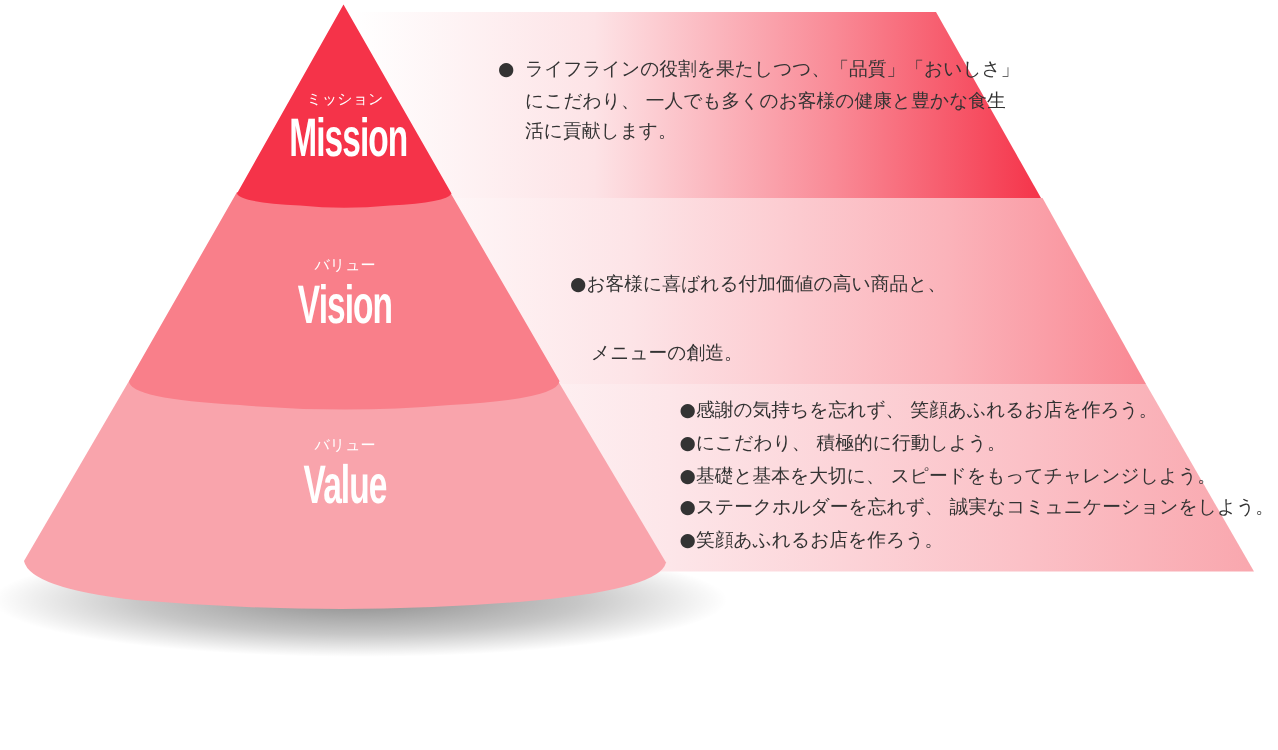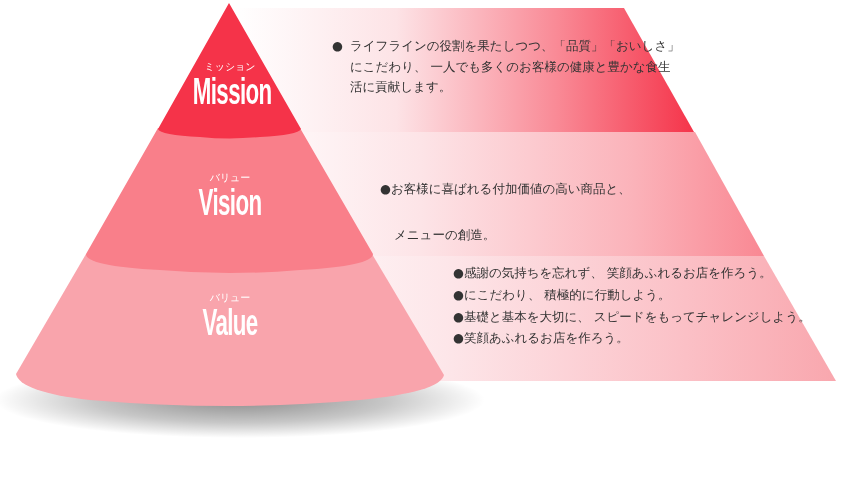--- a/index.html
+++ b/index.html
@@ -155,14 +155,15 @@
 
 <div id="vision-text" class="tier-text">
   <span class="line"><span class="bullet" style="margin-right:0">●</span><span>お客様に喜ばれる付加価値の高い商品と、</span></span>
   <span class="line cont">メニューの創造。</span>
 </div>
 
 <div id="value-text" class="tier-text">
   <span class="line"><span class="bullet" style="margin-right:0">●</span><span>感謝の気持ちを忘れず、 笑顔あふれるお店を作ろう。</span></span>
   <span class="line"><span class="bullet" style="margin-right:0">●</span><span>にこだわり、 積極的に行動しよう。</span></span>
   <span class="line"><span class="bullet" style="margin-right:0">●</span><span>基礎と基本を大切に、 スピードをもってチャレンジしよう。</span></span>
+  <span class="line"><span class="bullet" style="margin-right:0">●</span><span>ステークホルダーを忘れず、 誠実なコミュニケーションをしよう。</span></span>
   <span class="line"><span class="bullet" style="margin-right:0">●</span><span>笑顔あふれるお店を作ろう。</span></span>
 </div>
 
 </body></html>

